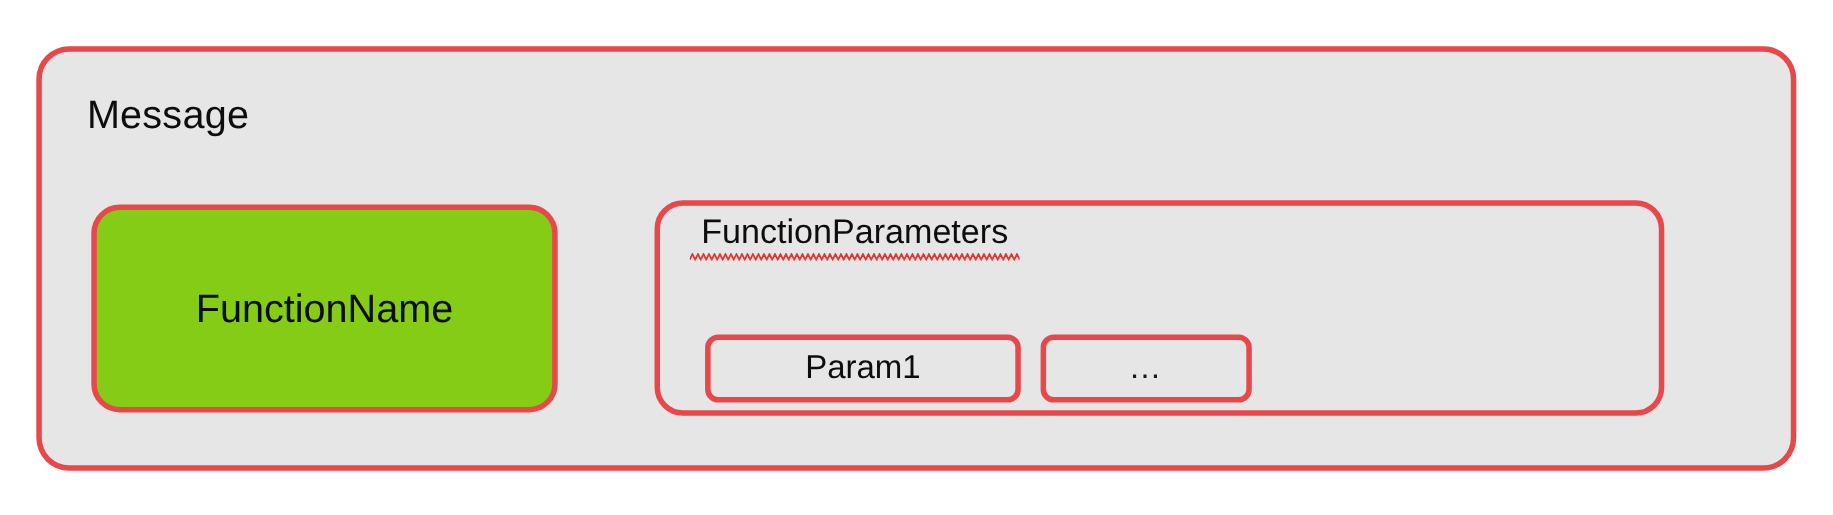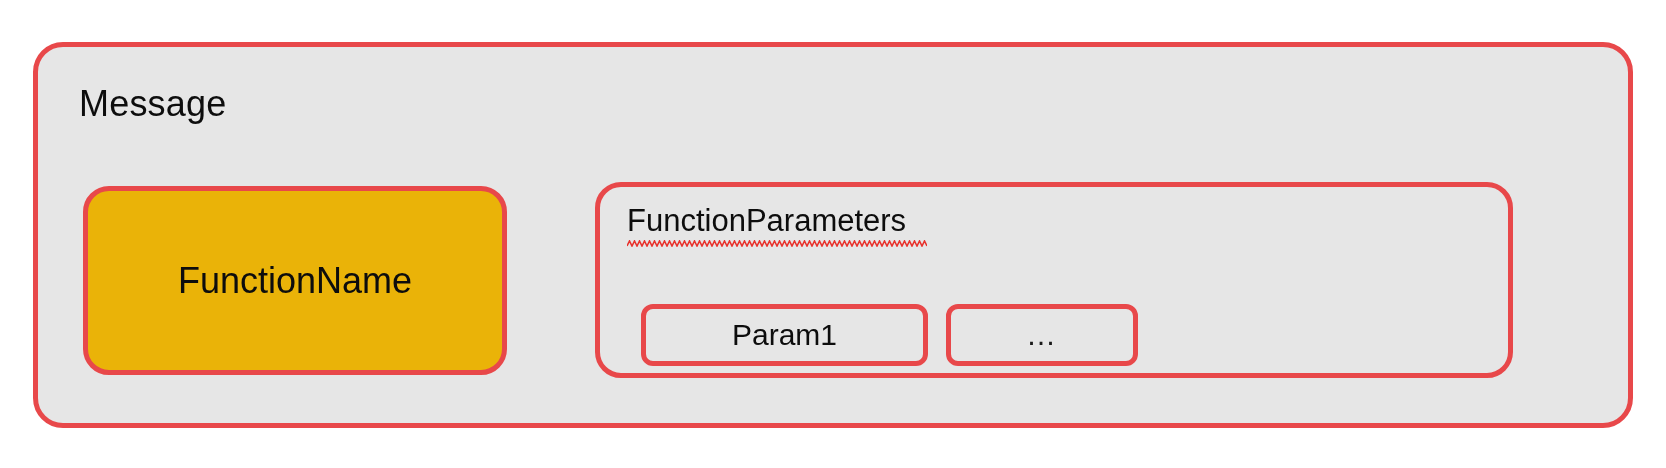--- a/index.html
+++ b/index.html
@@ -13,20 +13,21 @@
     height: 468px;
     font-family: "Liberation Sans", sans-serif;
     overflow: hidden;
   }
 
   #canvas {
     position: relative;
     width: 1666px;
     height: 436px;
     background: #ffffff;
+    text-align: center;
   }
 
   
   .message-box {
     position: absolute;
     left: 33px;
     top: 42px;
     width: 1600px;
     height: 386px;
     box-sizing: border-box;
@@ -47,21 +48,21 @@
   }
 
   
   .function-name-box {
     position: absolute;
     left: 45px;
     top: 139px;
     width: 424px;
     height: 189px;
     box-sizing: border-box;
-    background: #eab308;
+    background: #84cc16;
     border: 5px solid #e8484a;
     border-radius: 26px;
     display: flex;
     align-items: center;
     justify-content: center;
   }
 
   .function-name-label {
     font-size: 36px;
     line-height: 42px;
@@ -78,21 +79,21 @@
     height: 196px;
     box-sizing: border-box;
     background: #e6e6e6;
     border: 5px solid #e8484a;
     border-radius: 26px;
   }
 
   .function-params-label-wrap {
     position: absolute;
     left: 27px;
-    top: 16px;
+    top: 6px;
     white-space: nowrap;
   }
 
   .function-params-label {
     display: inline-block;
     font-size: 31px;
     line-height: 36px;
     color: #0d0d0d;
     white-space: nowrap;
   }

